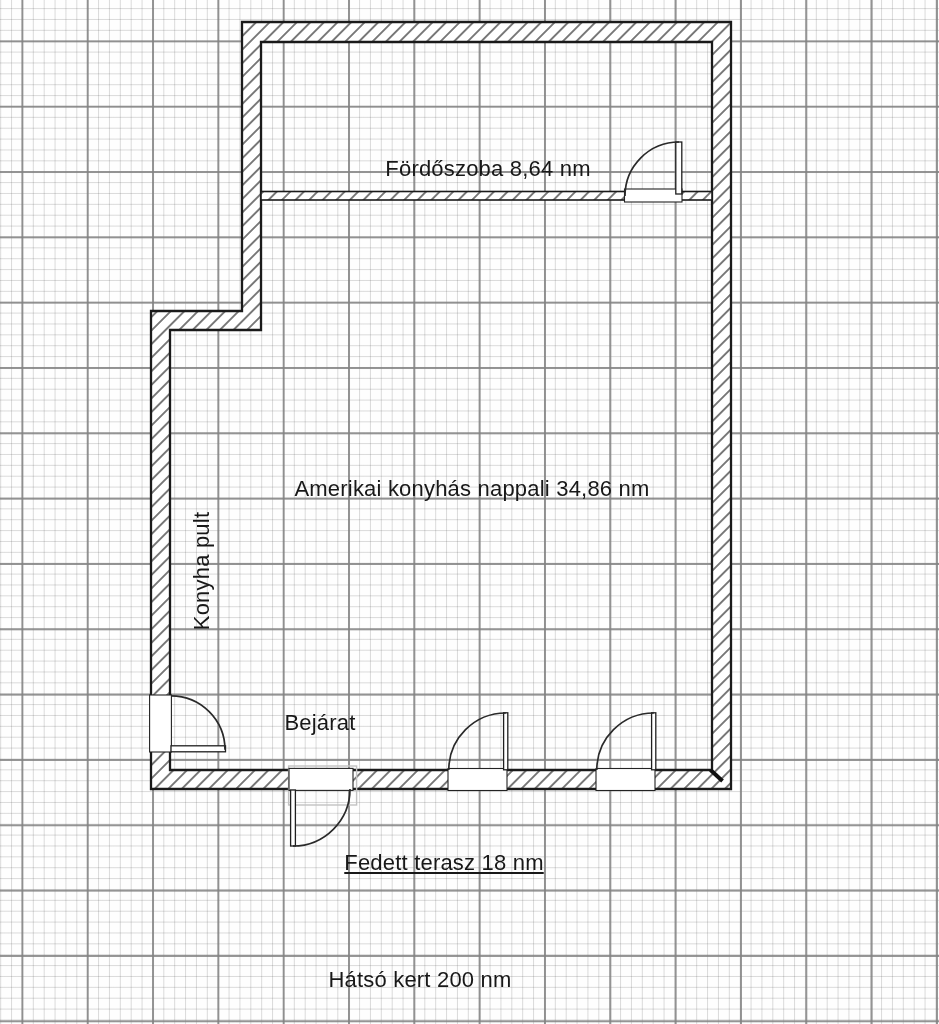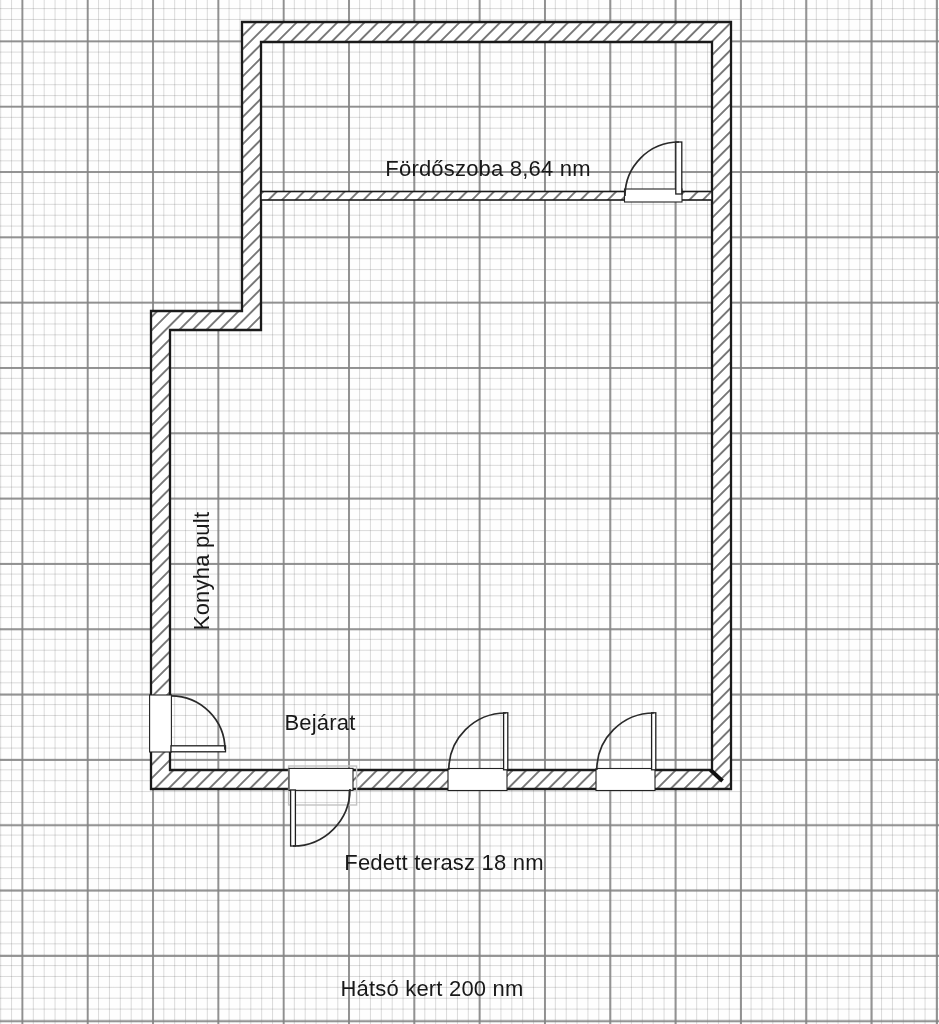--- a/index.html
+++ b/index.html
@@ -87,22 +87,23 @@
 
     <path d="M679,142 A54,54 0 0 0 625,196" fill="none" stroke="#2a2a2a" stroke-width="1.7"></path>
     <path d="M171,695.8 A54,54 0 0 1 225,749.8" fill="none" stroke="#2a2a2a" stroke-width="1.7"></path>
     <path d="M293,846 A57,57 0 0 0 350,789" fill="none" stroke="#2a2a2a" stroke-width="1.7"></path>
     <path d="M505.8,713 A57,57 0 0 0 448.8,770" fill="none" stroke="#2a2a2a" stroke-width="1.7"></path>
     <path d="M653.8,713 A57,57 0 0 0 596.8,770" fill="none" stroke="#2a2a2a" stroke-width="1.7"></path>
   </svg>
 
   <div class="lbl" style="left:488px; top:121px;margin-top:48px;">Fördőszoba 8,64 nm</div>
 
+  <div class="lbl" style="left:472px; top:489px;">Amerikai konyhás nappali 34,86 nm</div>
 
   <div class="lbl vertical" style="left:202px; top:571px;">Konyha pult</div>
 
   <div class="lbl" style="left:320px; top:723px;">Bejárat</div>
 
-  <div class="lbl" style="left:444px; top:863px;">Fedett terasz 18 nm</div>
+  <div class="lbl" style="left:444px; top:863px;text-decoration:underline;">Fedett terasz 18 nm</div>
 
-  <div class="lbl" style="left:432px; top:980px;margin-top:9px;">Hátsó kert 200 nm</div>
+  <div class="lbl" style="left:420px; top:980px;">Hátsó kert 200 nm</div>
 
 </div>
 
 </body></html>

